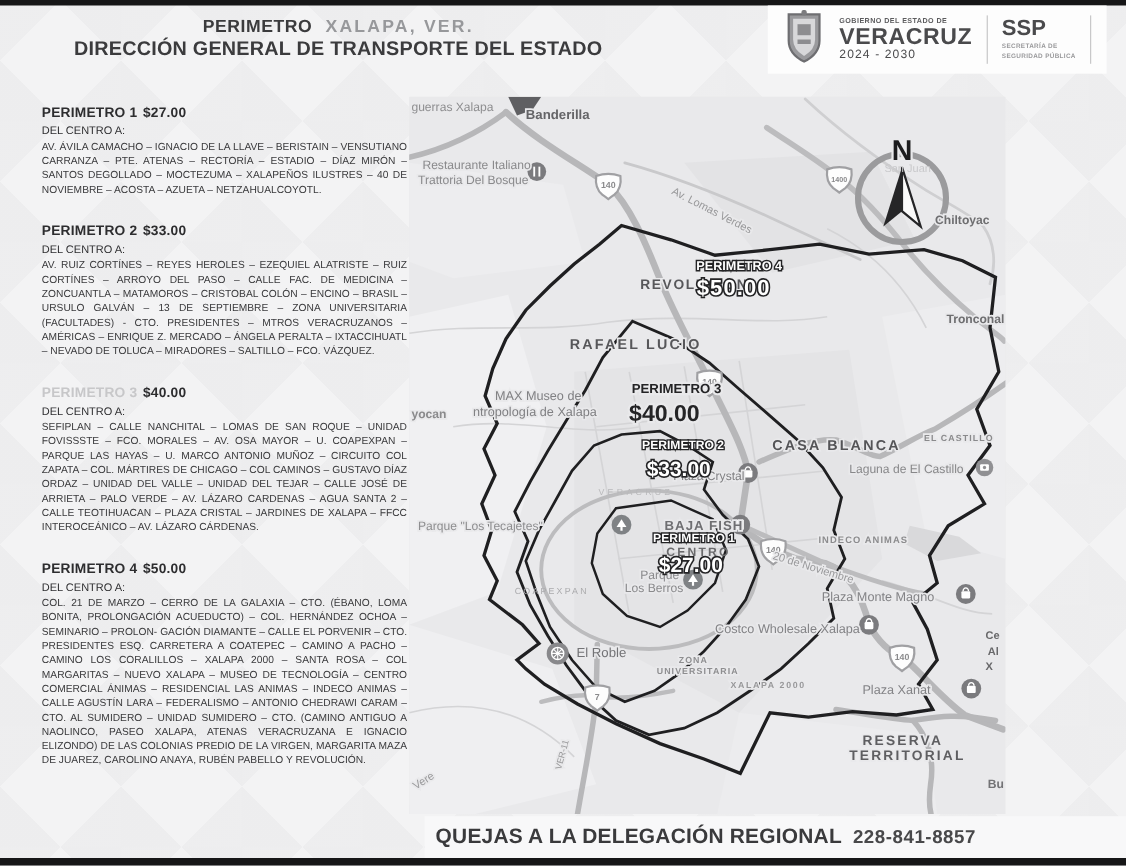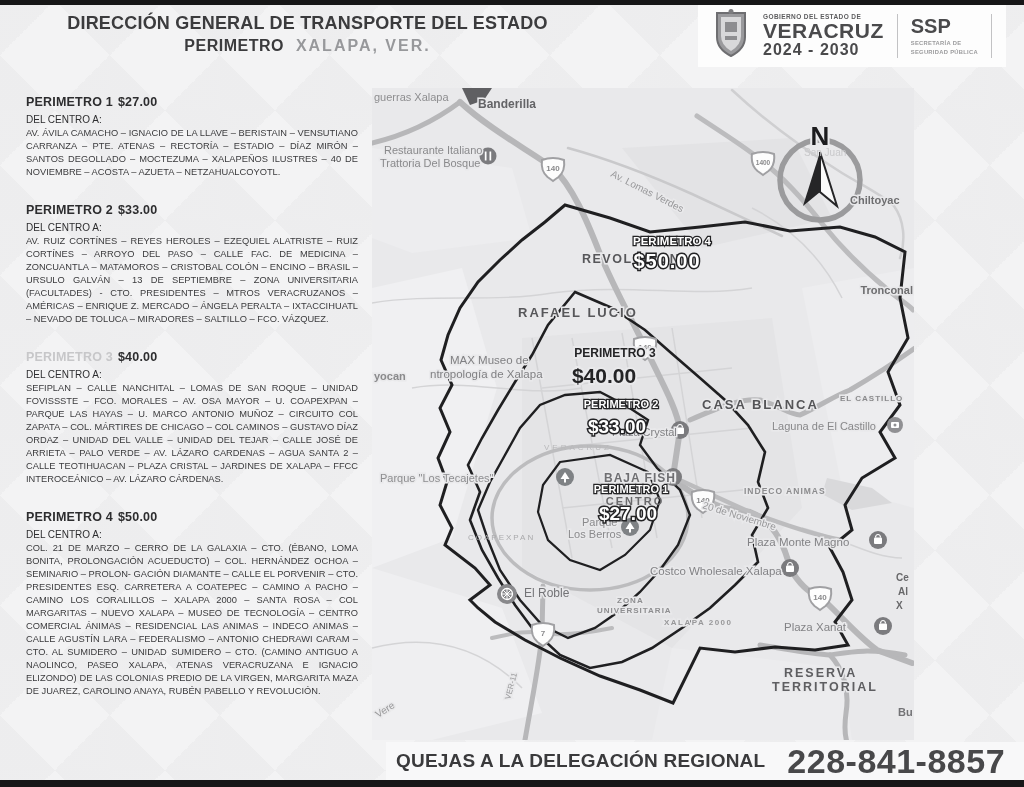--- a/index.html
+++ b/index.html
@@ -24,57 +24,57 @@
   #title-block{position:absolute;left:60px;top:8px;width:495px;text-align:center;}
   #title-line1{font-size:18px;font-weight:800;color:#3b3b3d;letter-spacing:.2px;}
   #title-line2{font-size:16px;font-weight:800;margin-top:3px;letter-spacing:.5px;}
   #title-line2 .dark{color:#3b3b3d;}
   #title-line2 .light{color:#97989b;margin-left:7px;letter-spacing:2px;}
   #logo-row{position:absolute;right:18px;top:0;height:62px;background:#fdfdfd;
             display:flex;align-items:center;gap:13px;padding:0 14px;}
   .logo-sep{width:1px;height:44px;background:#c2c2c4;}
   .gob-l1{font-size:6.5px;font-weight:700;color:#5c5c5e;letter-spacing:.4px;}
   .gob-name{font-size:21px;font-weight:900;color:#4a4a4c;letter-spacing:.5px;line-height:1;}
-  .gob-term{font-size:16px;font-weight:700;color:#4a4a4c;letter-spacing:1px;}
+  .gob-term{font-size:11px;font-weight:400;color:#4a4a4c;letter-spacing:1px;}
   .acr{font-size:20px;font-weight:900;color:#4a4a4c;line-height:1;}
   .acr-sub{font-size:5.8px;color:#9a9a9c;font-weight:700;letter-spacing:.3px;margin-top:3px;line-height:1.5;}
 
   
-  #left-col{position:absolute;left:26px;top:95px;width:332px;}
+  #left-col{position:absolute;left:38px;top:95px;width:332px;}
   .peri-section{margin-bottom:24px;}
   .peri-head{font-size:12.5px;font-weight:800;color:#2d2d2f;letter-spacing:.2px;}
   .peri-head .faded{color:#c7c7c9;}
   .peri-head .price{margin-left:5px;}
   .peri-intro{font-size:10px;font-weight:400;color:#2d2d2f;margin-top:5px;}
   .peri-route{font-size:9.3px;line-height:1.4;color:#3a3a3c;text-align:justify;margin-top:2px;}
 
   
   #map{position:absolute;left:372px;top:88px;width:542px;height:652px;background:#e9e9eb;}
   #map svg{display:block;}
   text{user-select:none;}
 
   
   #footer{position:absolute;left:386px;top:742px;width:652px;height:38px;background:#f8f8f9;
           display:flex;align-items:center;}
   #footer .q{font-size:19px;font-weight:900;color:#3a3a3c;letter-spacing:.2px;margin-left:10px;}
-  #footer .ph{font-size:34px;font-weight:700;color:#48484a;margin-left:22px;letter-spacing:.5px;}
+  #footer .ph{font-size:17px;font-weight:700;color:#48484a;margin-left:10px;letter-spacing:.5px;}
 </style>
 </head>
 <body>
 
 <div id="page">
   <div class="bar-top"></div>
 
   <div id="header">
     <div id="title-block">
-      <div id="title-line1">DIRECCIÓN GENERAL DE TRANSPORTE DEL ESTADO</div>
       <div id="title-line2">
         <span class="dark">PERIMETRO</span>
         <span class="light">XALAPA,  VER.</span>
       </div>
+      <div id="title-line1">DIRECCIÓN GENERAL DE TRANSPORTE DEL ESTADO</div>
     </div>
     <div id="logo-row">
       <span>
         <svg width="38" height="50" viewBox="0 0 38 50">
           <path d="M5,4 L33,4 L33,28 Q33,40 19,47 Q5,40 5,28 Z" fill="#9a9a9d" stroke="#6e6e71" stroke-width="2"></path>
           <path d="M9,8 L29,8 L29,27 Q29,36 19,42 Q9,36 9,27 Z" fill="#d8d8da"></path>
           <rect x="13" y="13" width="12" height="10" fill="#8d8d90"></rect>
           <path d="M13,27 h12 v4 h-12 z" fill="#8d8d90"></path>
           <circle cx="19" cy="2.5" r="2.5" fill="#7c7c7f"></circle>
         </svg>

